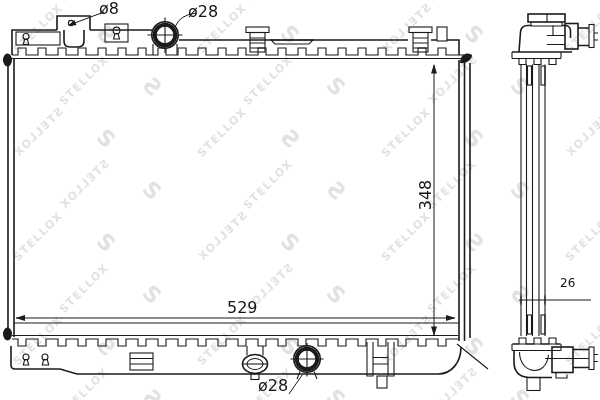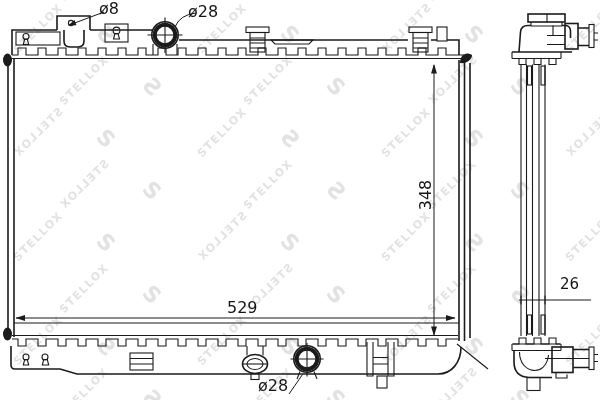--- a/index.html
+++ b/index.html
@@ -17,21 +17,21 @@
   #drawing .dim{stroke-width:1;}
   #drawing .ring{stroke-width:4;}
   #drawing .fill{fill:#1b1b1b;stroke:none;}
   
   .lbl{position:absolute;z-index:2;font-size:16px;color:#151515;line-height:1;}
   #lbl-d8{left:99px;top:1px;}
   #lbl-d28t{left:188px;top:4px;}
   #lbl-348{left:403px;top:187px;width:46px;text-align:center;transform:rotate(-90deg);}
   #lbl-529{left:227px;top:300px;}
   #lbl-d28b{left:258px;top:378px;}
-  #lbl-26{left:560px;top:277px;font-size:15px;}
+  #lbl-26{left:560px;top:277px;font-size:12px;}
 </style>
 </head>
 <body>
 
 <div id="stage">
 
   <div id="watermarks" style="color: rgb(226, 226, 226);">
       <span class="wm wm-text" style="left: 52px; top: -30px; transform: rotate(-45deg); color: rgb(226, 226, 226);">STELLOX</span>
       <span class="wm wm-text" style="left: 236px; top: -30px; transform: rotate(-45deg) scaleX(-1); color: rgb(226, 226, 226);">STELLOX</span>
       <span class="wm wm-text" style="left: 420px; top: -30px; transform: rotate(-45deg); color: rgb(226, 226, 226);">STELLOX</span>

